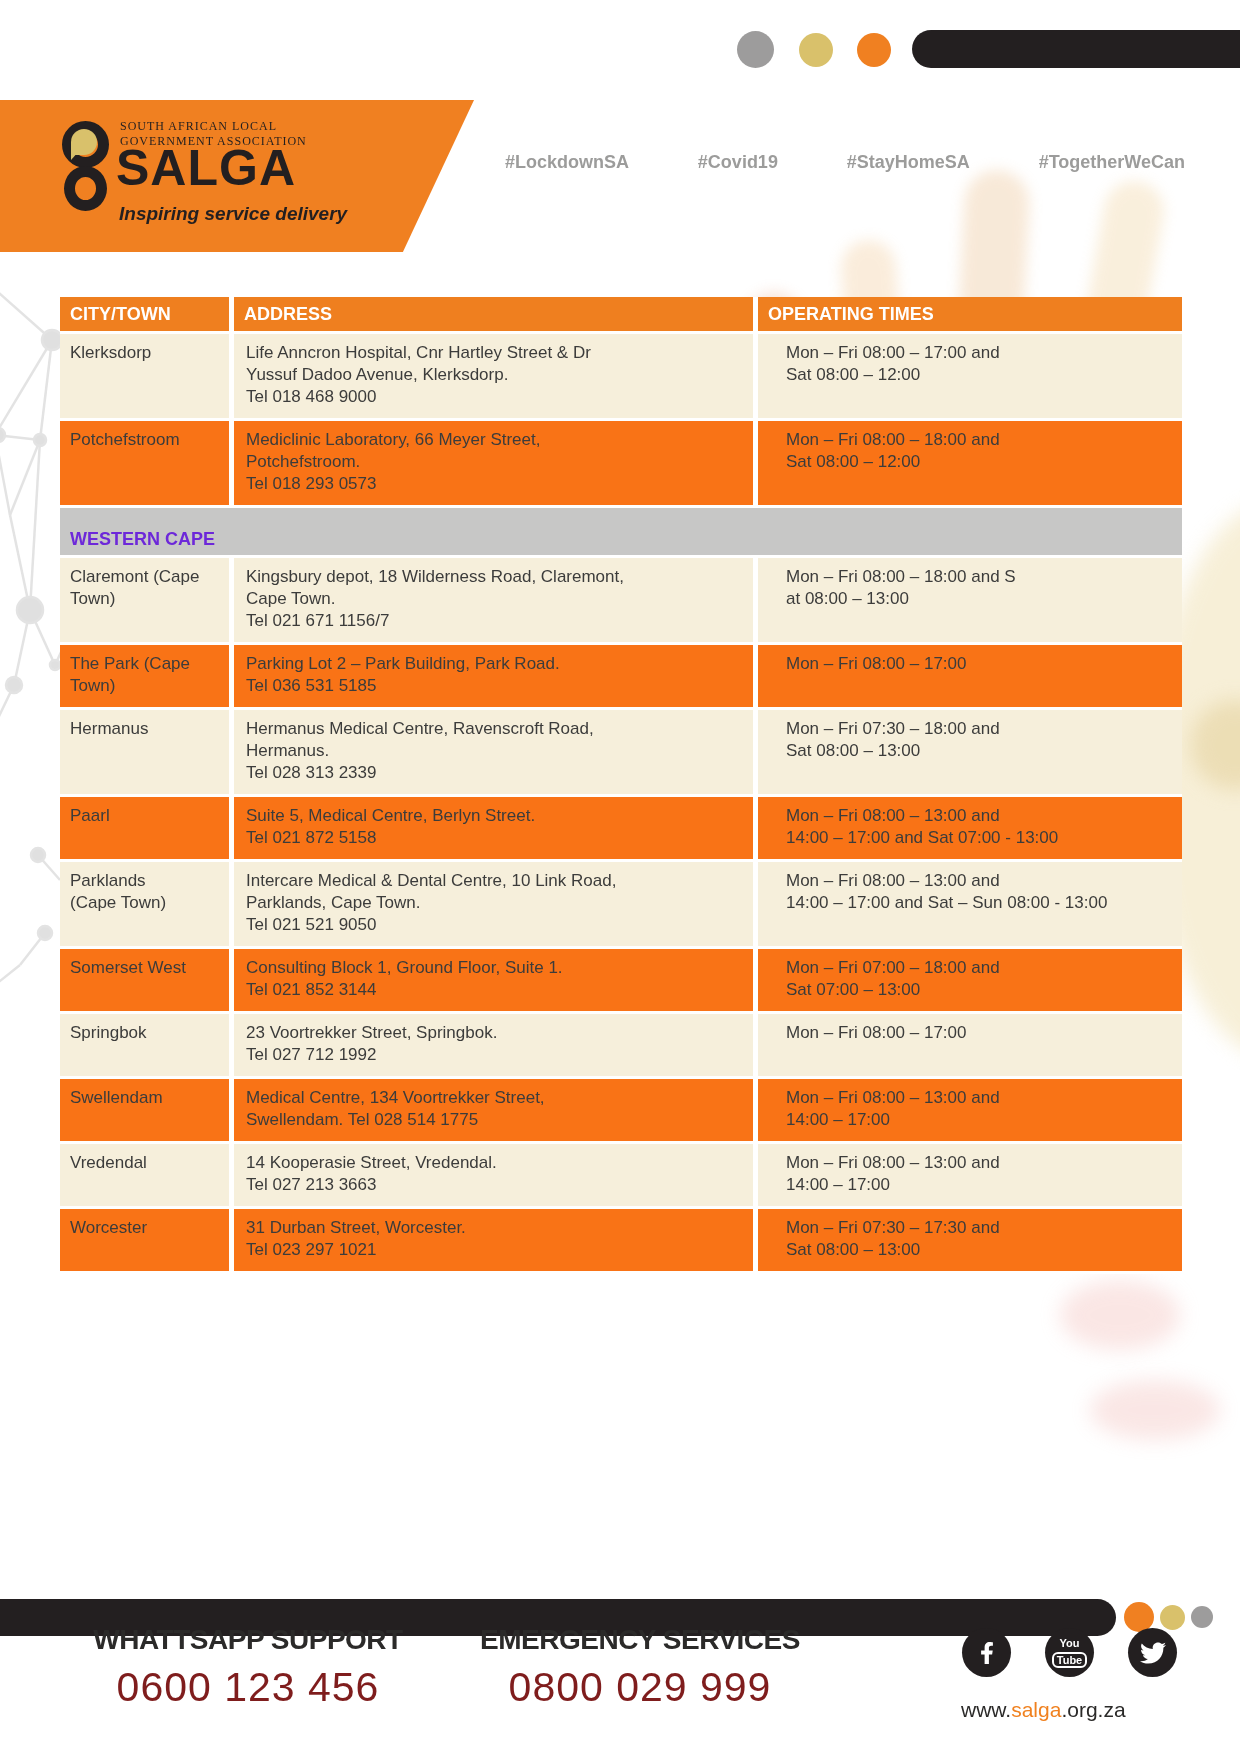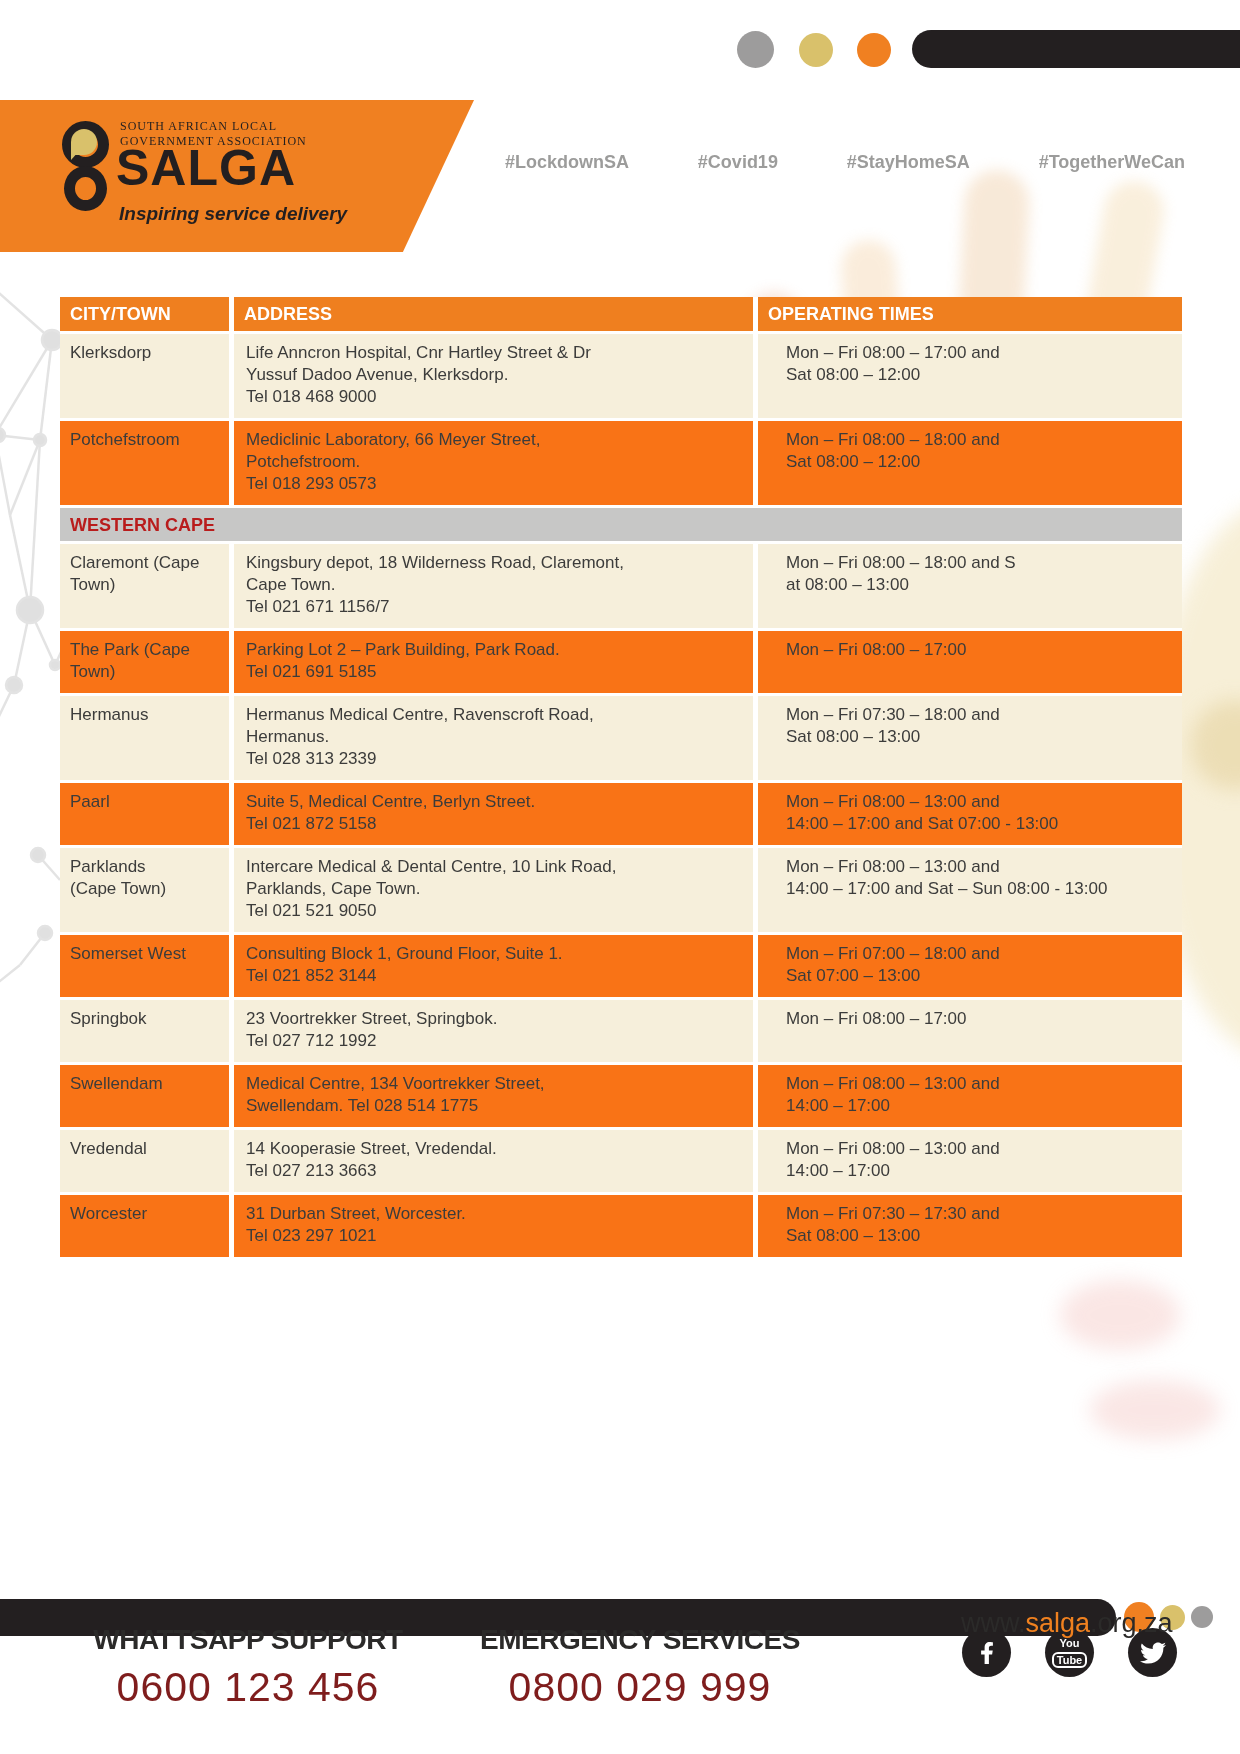--- a/index.html
+++ b/index.html
@@ -81,22 +81,22 @@
   table.loc th, table.loc td { border-bottom:3px solid #ffffff; }
   table.loc td {
     font-size:17px; line-height:22px; white-space:pre-line;
     padding:8px 10px 10px 10px; color:#3c3c3b;
   }
   table.loc td.address { padding-left:12px; }
   table.loc td.times   { padding-left:28px; }
   table.loc td.beige { background:#f6efdb; }
   table.loc td.white { background:#f97316; }
   table.loc td.section {
-    background:#c7c7c6; color:#b91c1c; font-weight:700; font-size:18px;
-    padding:6px 10px 5px 10px; white-space:normal;
+    background:#c7c7c6; color:#6d28d9; font-weight:700; font-size:18px;
+    padding:20px 10px 5px 10px; white-space:normal;
   }
 
   
   .footer-black-bar {
     position:absolute; left:0; top:1599px; width:1116px; height:37px;
     background:#231f20; border-radius:0 19px 19px 0; z-index:2;
   }
   .footer-dot { position:absolute; border-radius:50%; z-index:2; }
   .support-col { position:absolute; top:1624px; text-align:center; z-index:3; }
   .support-label { font-size:28px; font-weight:700; color:#2b2a29; letter-spacing:-0.5px; }
@@ -105,21 +105,21 @@
   .social-circle {
     width:49px; height:49px; border-radius:50%; background:#231f20;
     display:flex; align-items:center; justify-content:center;
   }
   .yt-inner { text-align:center; color:#ffffff; line-height:10px; }
   .yt-you { font-size:11px; font-weight:700; display:block; }
   .yt-tube {
     display:inline-block; border:2px solid #ffffff; border-radius:6px;
     font-size:11px; font-weight:700; padding:1px 3px; margin-top:4px;
   }
-  .website { position:absolute; left:961px; top:1608px; font-size:27px; color:#2b2a29; z-index:3; }
+  .website { position:absolute; left:961px; top:1698px; font-size:21px; color:#2b2a29; z-index:3; }
   .website .hl { color:#f0811f; }
 </style>
 </head>
 <body>
 
 <svg class="decor" style="left:0; top:265px;" width="70" height="790" viewBox="0 0 70 790">
   <g stroke="#e3e3e3" stroke-width="2.5" fill="#e0e0e0">
     <line x1="-10" y1="20" x2="52" y2="75"></line>
       <line x1="52" y1="75" x2="-5" y2="170"></line>
     <line x1="52" y1="75" x2="40" y2="175"></line>
@@ -217,21 +217,21 @@
           <td class="address beige">Kingsbury depot, 18 Wilderness Road, Claremont,
 Cape Town.
 Tel 021 671 1156/7</td>
           <td class="times beige">Mon – Fri 08:00 – 18:00 and S
 at 08:00 – 13:00</td>
         </tr>
         <tr>
           <td class="city white">The Park (Cape
 Town)</td>
           <td class="address white">Parking Lot 2 – Park Building, Park Road.
-Tel 021 691 5185</td>
+Tel 036 531 5185</td>
           <td class="times white">Mon – Fri 08:00 – 17:00</td>
         </tr>
         <tr>
           <td class="city beige">Hermanus</td>
           <td class="address beige">Hermanus Medical Centre, Ravenscroft Road,
 Hermanus.
 Tel 028 313 2339</td>
           <td class="times beige">Mon – Fri 07:30 – 18:00 and
 Sat 08:00 – 13:00</td>
         </tr>

